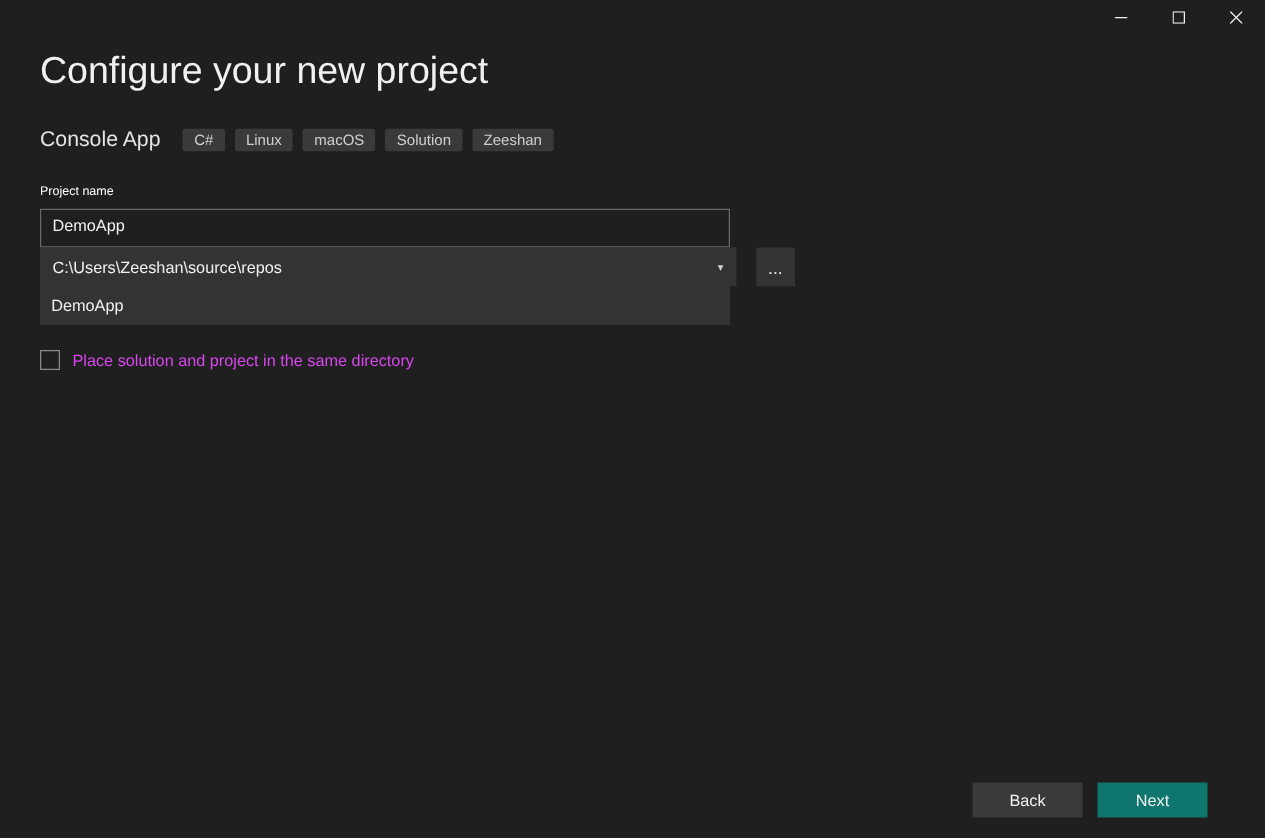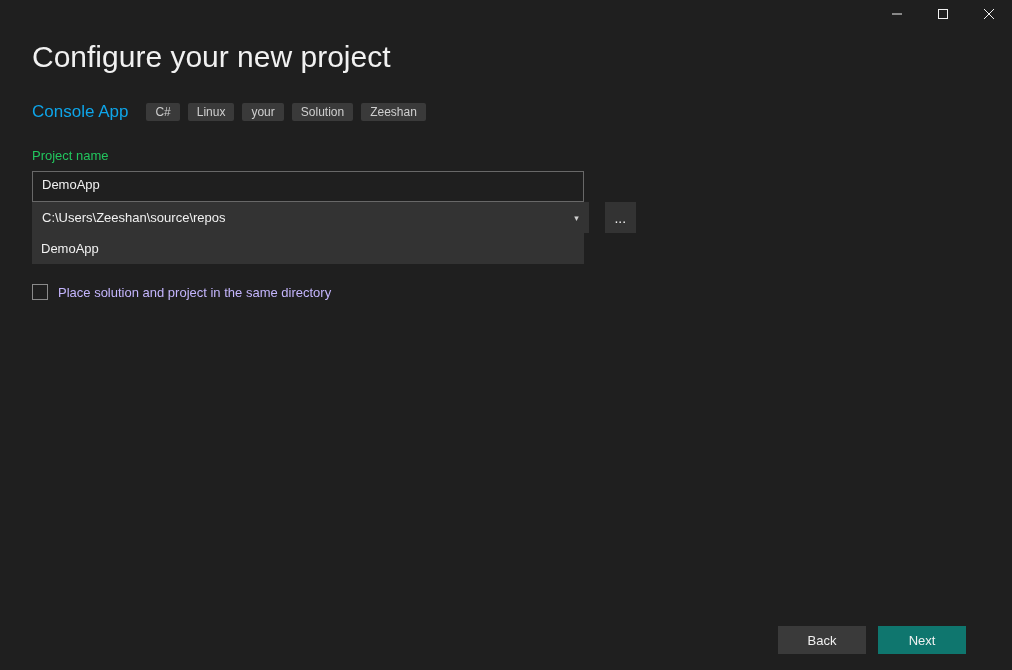--- a/index.html
+++ b/index.html
@@ -42,39 +42,39 @@
     }
     .subhead-row {
       display: flex;
       align-items: center;
       gap: 18px;
       margin-bottom: 26px;
     }
     .template-name {
       font-size: 17px;
       font-weight: 400;
-      color: #0ea5e9;
+      color: #e5e5e5;
     }
     .tags {
       display: flex;
       gap: 8px;
     }
     .tag {
       background: #3a3a3a;
       color: #cfcfcf;
       font-size: 12px;
       padding: 2px 9px;
       border-radius: 2px;
     }
     .form {
       max-width: 604px;
     }
     .field-label {
-      font-size: 13px;
-      color: #22c55e;
+      font-size: 10px;
+      color: #ffffff;
       margin-bottom: 8px;
       margin-top: 16px;
       display: flex;
       align-items: center;
       gap: 6px;
     }
     .info-icon {
       display: inline-flex;
       align-items: center;
       justify-content: center;
@@ -142,21 +142,21 @@
     }
     .checkbox {
       width: 16px;
       height: 16px;
       border: 1px solid #8a8a8a;
       background: #1f1f1f;
       display: inline-block;
     }
     .checkbox-label {
       font-size: 13px;
-      color: #c4b5fd;
+      color: #d946ef;
     }
     .footer {
       position: absolute;
       bottom: 16px;
       right: 46px;
       display: flex;
       gap: 12px;
     }
     .btn {
       width: 88px;
@@ -197,21 +197,21 @@
 </div>
 
 <div class="content">
   <h1 class="page-title">Configure your new project</h1>
 
   <div class="subhead-row">
     <div class="template-name">Console App</div>
     <div class="tags">
       <span class="tag">C#</span>
       <span class="tag">Linux</span>
-      <span class="tag">your</span>
+      <span class="tag">macOS</span>
       <span class="tag">Solution</span>
       <span class="tag">Zeeshan</span>
     </div>
   </div>
 
   <div class="form">
     <div class="field-label">Project name</div>
     <div class="input-div focused">
       <span class="selection">DemoApp</span>
     </div>

